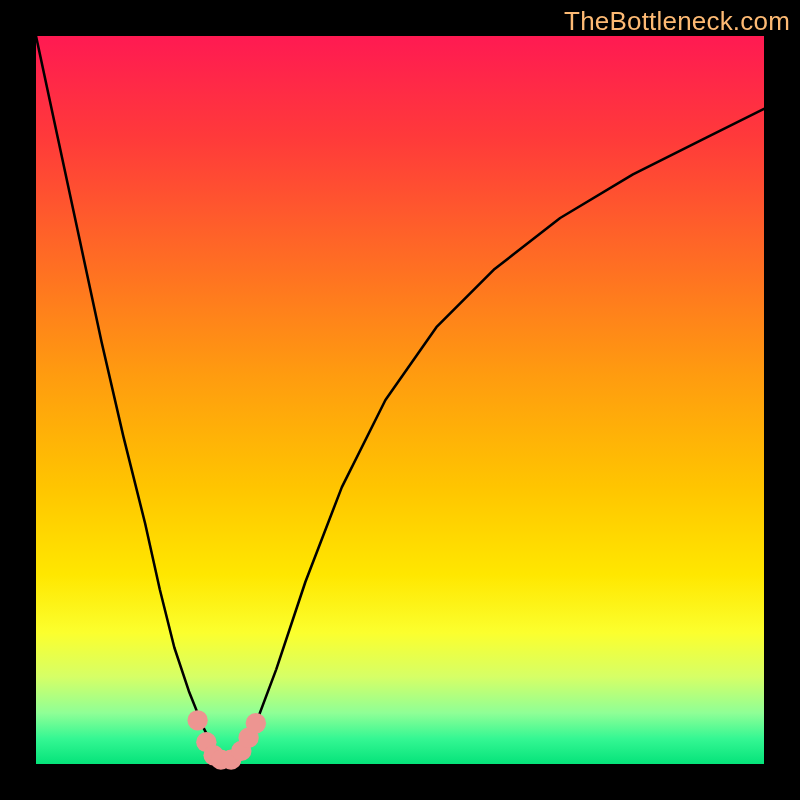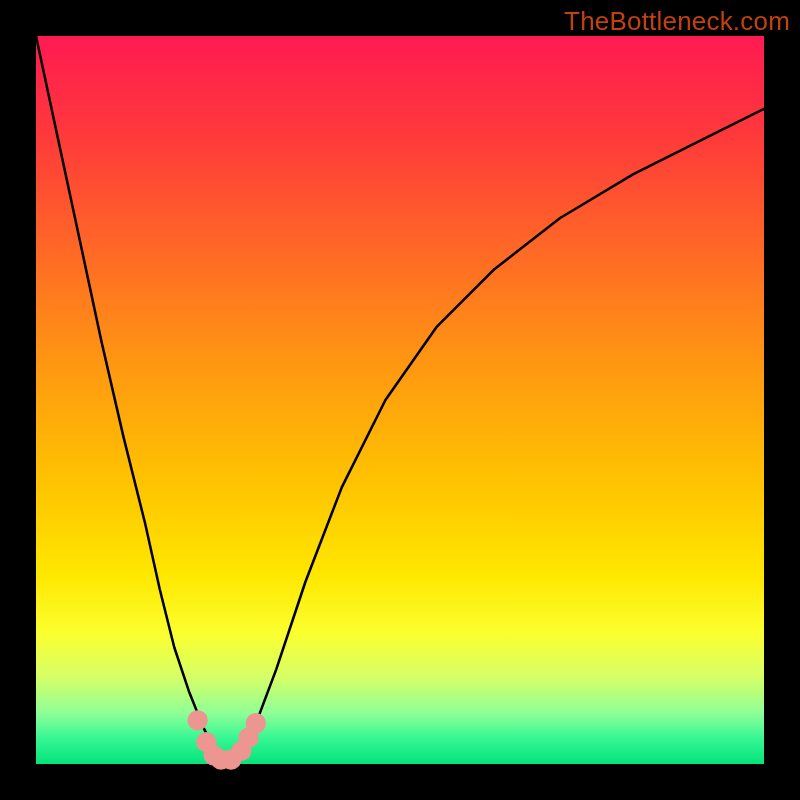--- a/index.html
+++ b/index.html
@@ -31,21 +31,21 @@
     position: absolute;
     top: 0;
     left: 0;
     width: 100%;
     height: 100%;
   }
   .watermark {
     position: absolute;
     top: 6px;
     right: 10px;
-    color: #c2410c;
+    color: #fdba74;
     font-size: 26px;
     font-weight: 500;
     letter-spacing: 0.2px;
     font-family: Arial, Helvetica, sans-serif;
   }
   svg.curve {
     position: absolute;
     top: 0;
     left: 0;
     width: 100%;

